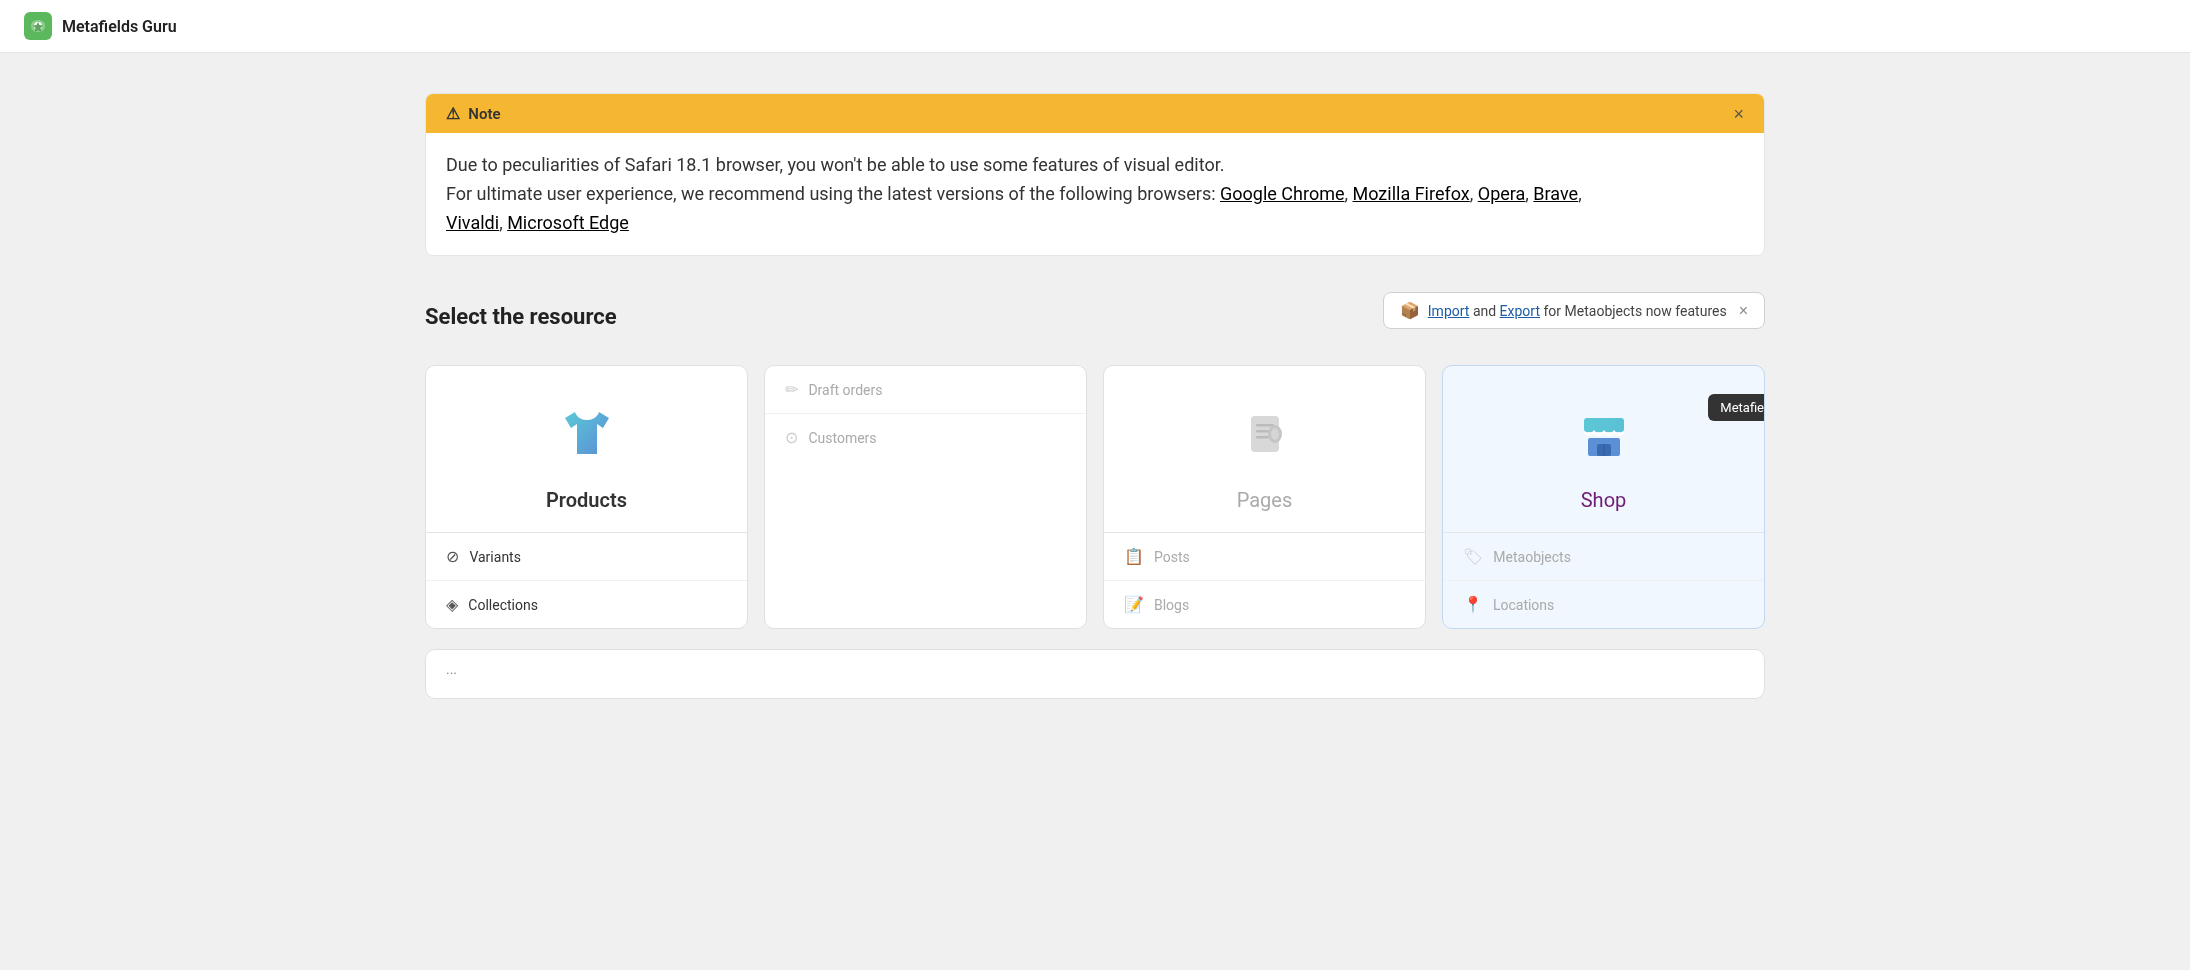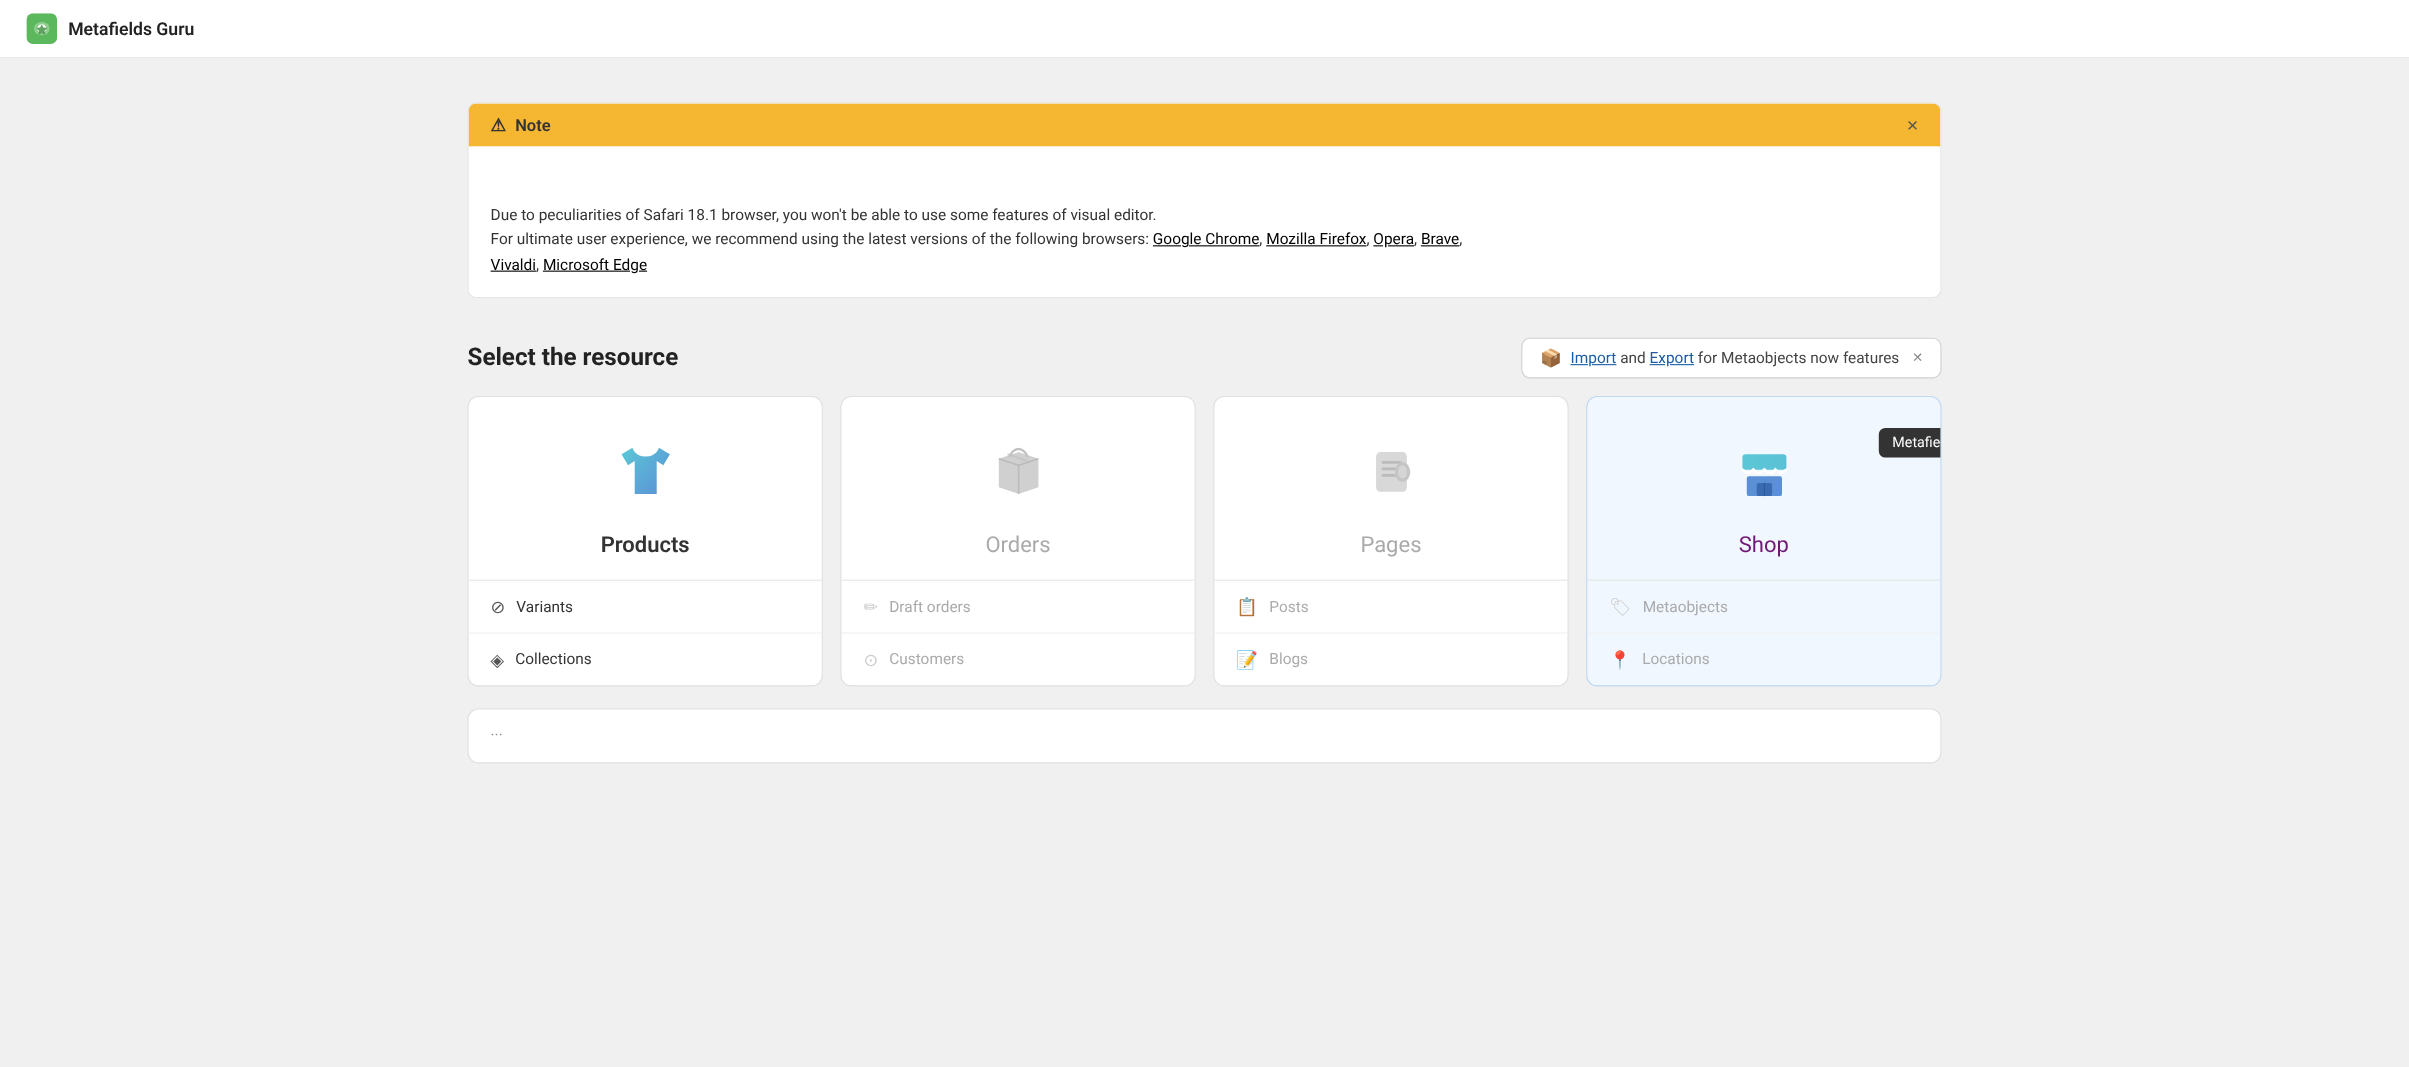--- a/index.html
+++ b/index.html
@@ -69,34 +69,33 @@
       border: none;
       cursor: pointer;
       font-size: 18px;
       color: #555;
       line-height: 1;
     }
     .note-body {
       padding: 18px 20px;
       line-height: 1.6;
       color: #333;
-      font-size: 14px;
-      margin-top: 34px;
+      font-size: 18px;
     }
     .note-body a {
       color: #000000;
       text-decoration: underline;
     }
 
     
     .section-header {
       display: flex;
-      align-items: center;
+      align-items: flex-end;
       justify-content: space-between;
-      margin-bottom: 16px;
+      margin-bottom: 36px;
     }
     .section-title {
       font-size: 22px;
       font-weight: 700;
       color: #222;
     }
     .announce-badge {
       background: #fff;
       border: 1px solid #d0d0d0;
       border-radius: 8px;
@@ -295,34 +294,20 @@
           <span>Variants</span>
         </div>
         <div class="card-item">
           <span class="card-item-icon">◈</span>
           <span>Collections</span>
         </div>
       </div>
     </div>
 
     <div class="resource-card">
-      <div class="card-top">
-        <div class="card-icon">
-
-          <svg width="72" height="72" viewBox="0 0 72 72" fill="none">
-            <path d="M18 24 L36 18 L54 24 L54 50 L36 56 L18 50 Z" fill="#d0d0d0"></path>
-            <path d="M18 24 L36 30 L54 24" stroke="#bbb" stroke-width="1.5" fill="none"></path>
-            <path d="M36 30 L36 56" stroke="#bbb" stroke-width="1.5"></path>
-            <path d="M26 20 L44 26" stroke="#c5c5c5" stroke-width="1.5"></path>
-
-            <path d="M28 22 Q30 16 36 15 Q42 16 44 22" stroke="#c0c0c0" stroke-width="2" fill="none" stroke-linecap="round"></path>
-          </svg>
-        </div>
-        <span class="card-label inactive">Orders</span>
-      </div>
       <div class="card-items">
         <div class="card-item inactive">
           <span class="card-item-icon inactive">✏</span>
           <span>Draft orders</span>
         </div>
         <div class="card-item inactive">
           <span class="card-item-icon inactive">⊙</span>
           <span>Customers</span>
         </div>
       </div>

